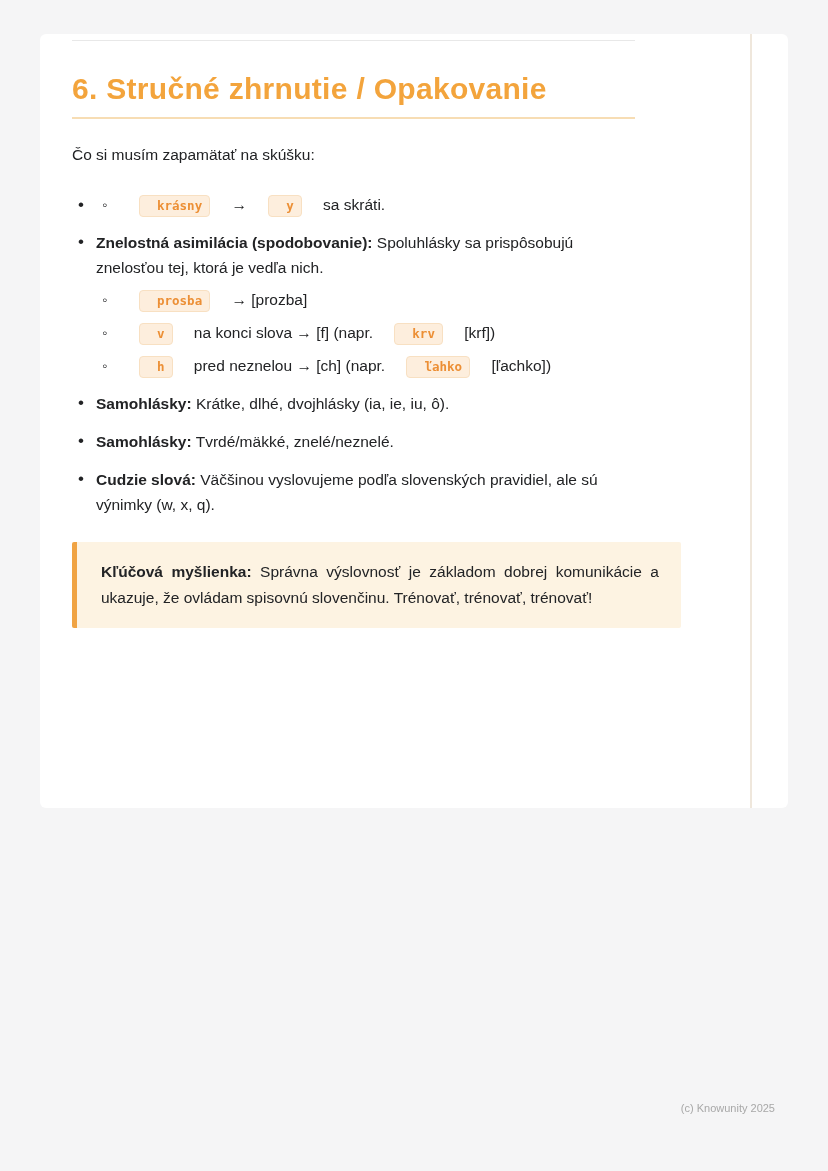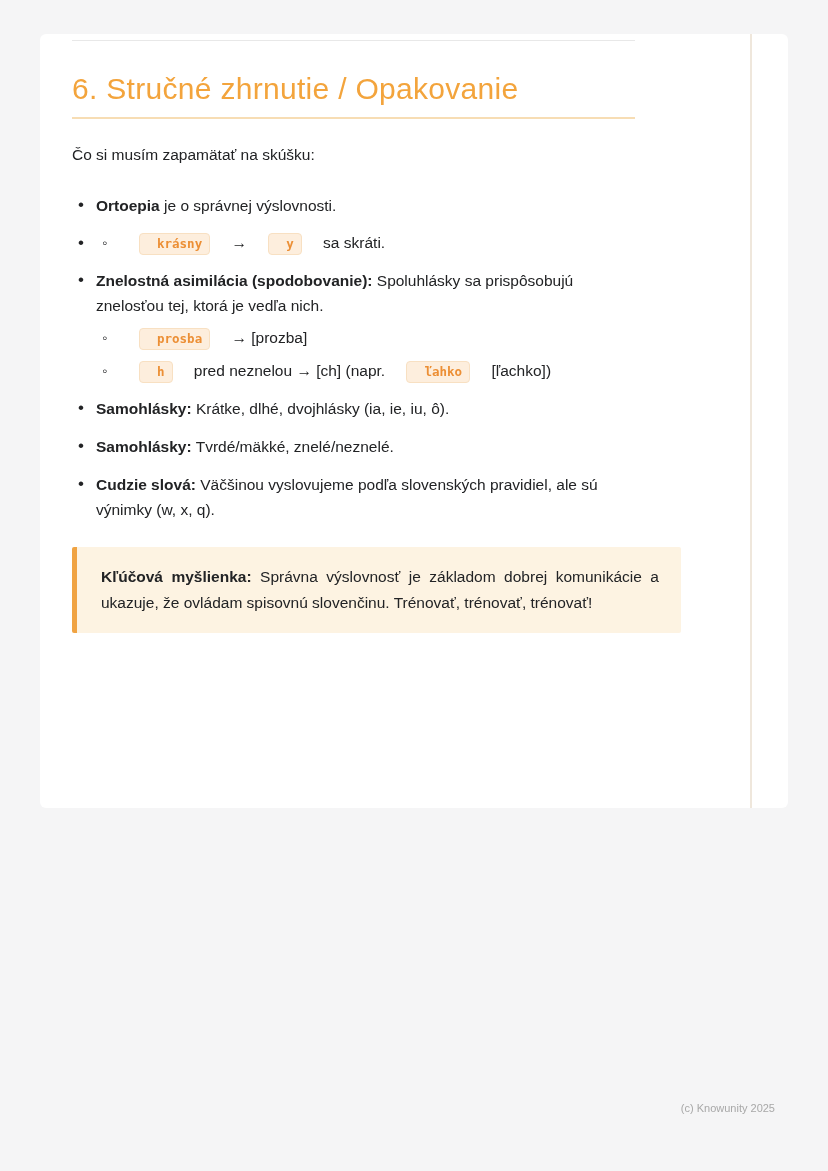--- a/index.html
+++ b/index.html
@@ -32,21 +32,21 @@
   .top-divider {
     width: 563px; height: 1px;
     background: #e8e8e8;
     margin: 0;
   }
 
   h1.heading {
     margin: 32px 0 0 0;
     font-size: 30px;
     line-height: 32px;
-    font-weight: normal;
+    font-weight: bold;
     letter-spacing: 0.3px;
     color: var(--accent, #f3a43c);
   }
 
   .heading-underline {
     width: 563px; height: 2px;
     background: var(--accent_soft, #f7ddb4);
     margin-top: 12px;
   }
 
@@ -143,34 +143,32 @@
 
   <div class="top-divider"></div>
 
   <h1 class="heading">6. Stručné zhrnutie / Opakovanie</h1>
   <div class="heading-underline"></div>
 
   <p class="intro">Čo si musím zapamätať na skúšku:</p>
 
   <ul class="bullets">
 
-    <li>
-      <p class="line"><strong>Ortoepia</strong><span> je o správnej výslovnosti.</span></p>
-    </li>
 
     <li>
       <ul class="sub">
         <li><span class="chip">krásny</span><span> → </span><span class="chip">y</span><span> sa skráti.</span></li>
       </ul>
     </li>
 
     <li>
       <p class="line"><strong>Znelostná asimilácia (spodobovanie):</strong><span> Spoluhlásky sa prispôsobujú znelosťou tej, ktorá je vedľa nich.</span></p>
       <ul class="sub">
         <li><span class="chip">prosba</span><span> → [prozba]</span></li>
+        <li><span class="chip">v</span><span> na konci slova → [f] (napr. </span><span class="chip">krv</span><span> [krf])</span></li>
         <li><span class="chip">h</span><span> pred neznelou → [ch] (napr. </span><span class="chip">ľahko</span><span> [ľachko])</span></li>
       </ul>
     </li>
 
     <li>
       <p class="line"><strong>Samohlásky:</strong><span> Krátke, dlhé, dvojhlásky (ia, ie, iu, ô).</span></p>
     </li>
 
     <li>
       <p class="line"><strong>Samohlásky:</strong><span> Tvrdé/mäkké, znelé/neznelé.</span></p>

